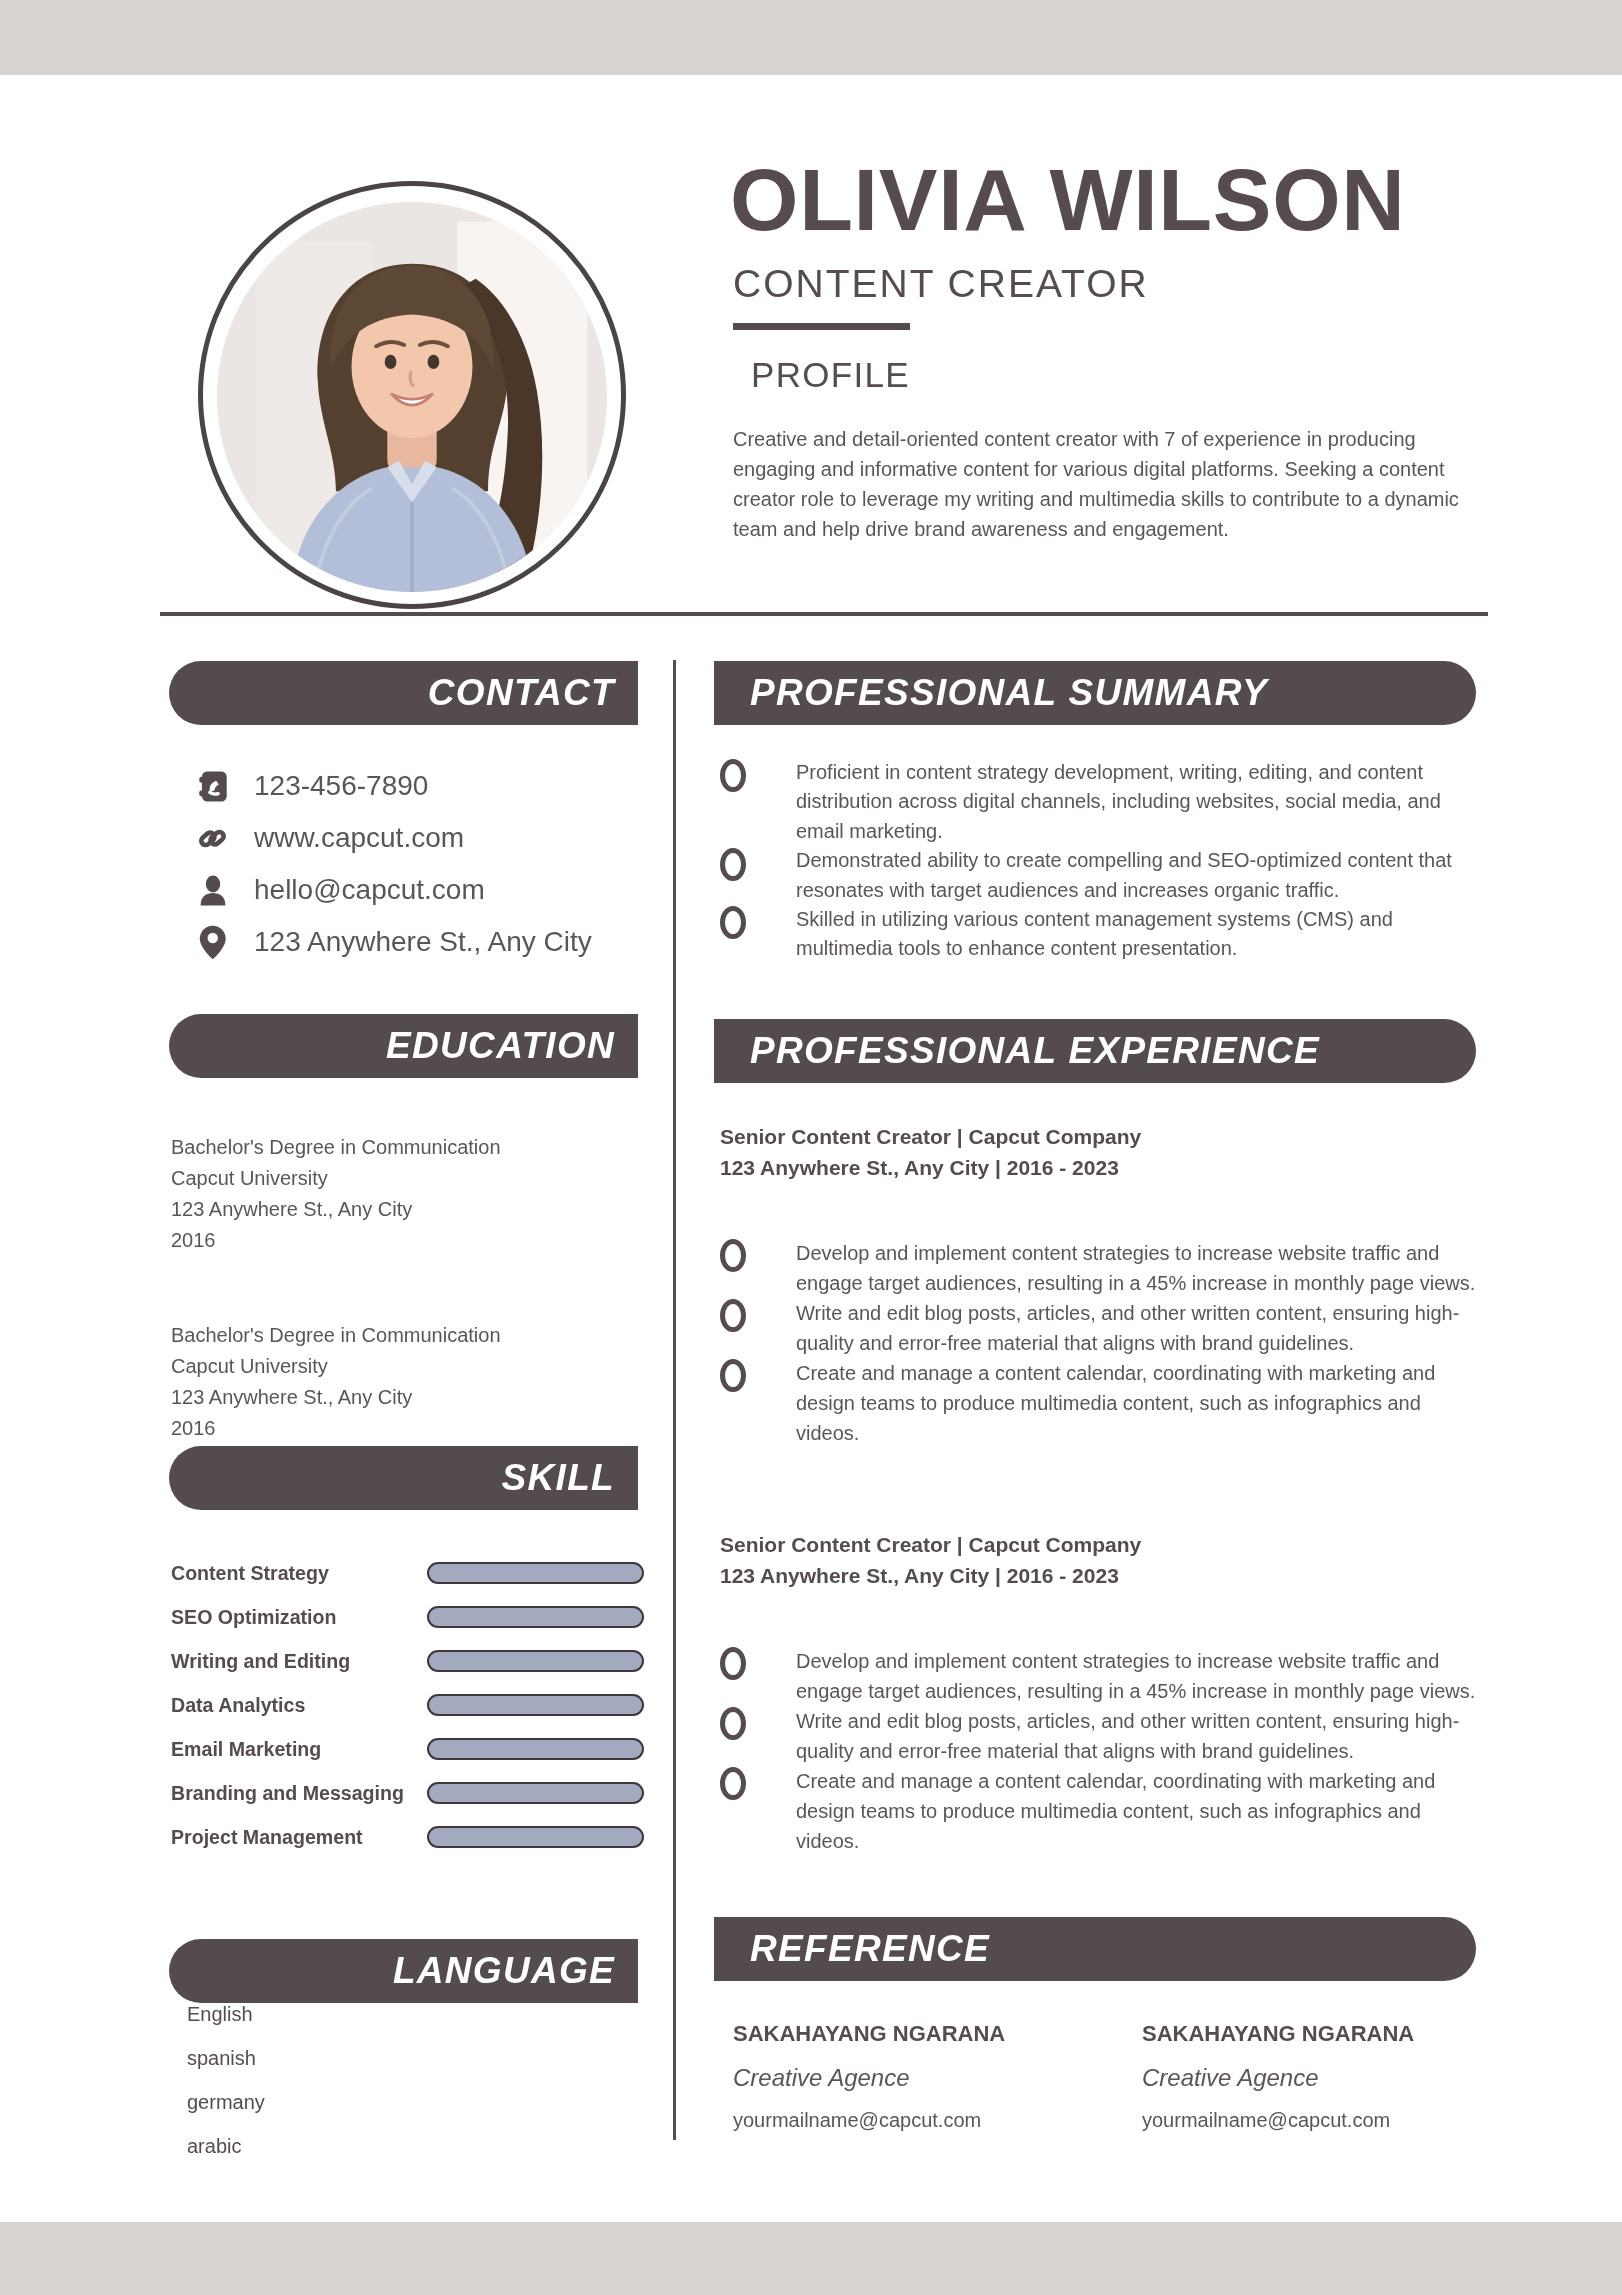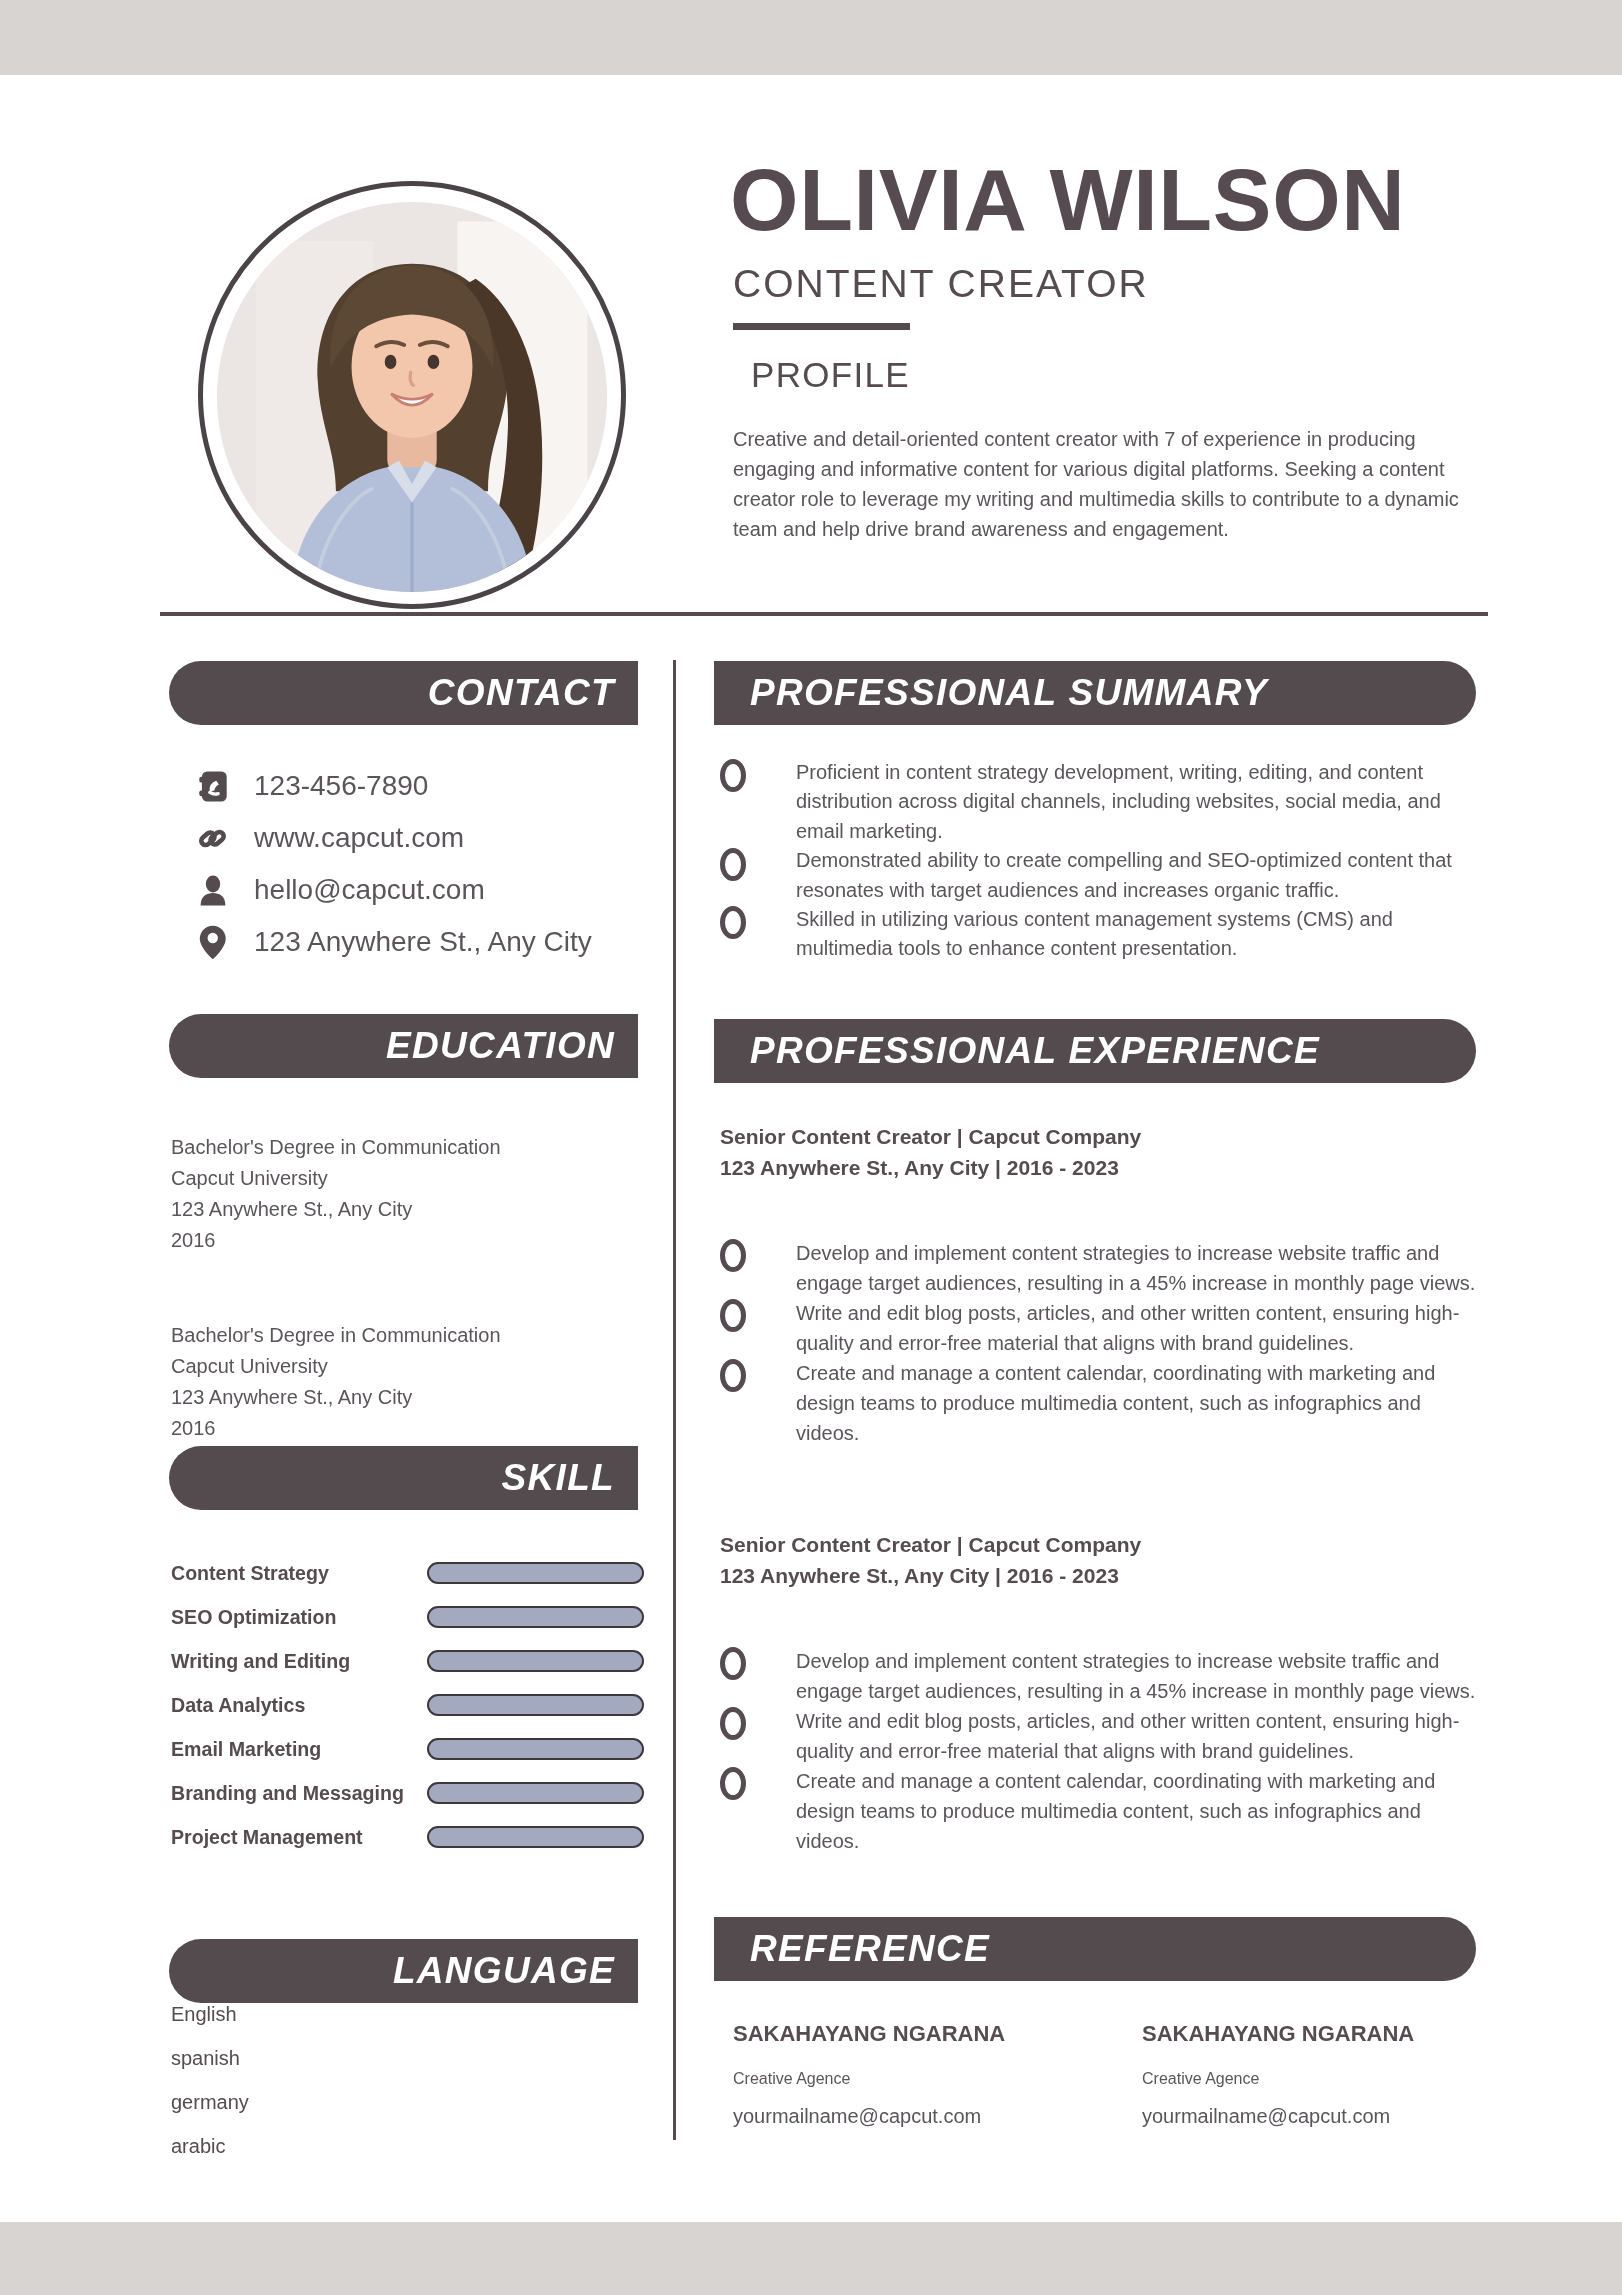--- a/index.html
+++ b/index.html
@@ -63,21 +63,21 @@
   .skill-list{position:absolute;left:171px;top:1551px;width:473px;}
   .skill-row{display:flex;align-items:center;height:44px;}
   .skill-label{flex:1;font-size:19.6px;font-weight:700;color:var(--heading,#554b50);}
   .skill-bar{flex:0 0 217px;width:217px;height:22px;box-sizing:border-box;
     border:2.6px solid var(--barline,#3e383c);border-radius:11px;
     background:var(--track,#a3aabf);overflow:hidden;}
   .skill-fill{height:100%;background:var(--accent,#544b4f);border-radius:8.5px 3.9px 3.9px 8.5px;}
 
   
   .lang-list{position:absolute;left:171px;top:1992px;}
-  .lang-item{font-size:20px;line-height:44px;font-weight:400;color:var(--heading,#554b50);}
+  .lang-item{font-size:20px;line-height:44px;font-weight:400;color:var(--heading,#554b50);margin-left:16px;}
 
   
   .bullets{width:772px;}
   .bullet-row{display:flex;align-items:flex-start;}
   .bullet-dot{flex:0 0 26px;width:26px;height:33px;border:5.9px solid var(--heading,#554b50);
     border-radius:50%;box-sizing:border-box;margin-right:50px;margin-top:1.3px;}
   .bullet-text{font-size:20px;line-height:29.4px;color:var(--body,#5b555b);width:681px;}
   .summary-bullets{position:absolute;left:720px;top:758px;}
 
   
@@ -85,21 +85,21 @@
   #job-0{top:1121px;} #job-1{top:1529px;}
   .job-title,.job-meta{font-size:21px;font-weight:700;line-height:31px;
     color:var(--heading,#554b50);}
   .job-bullets{margin-top:55px;}
   .job .bullet-text{line-height:30px;}
 
   
   .ref-wrap{position:absolute;left:733px;top:2021px;width:759px;display:flex;}
   .ref-entry{width:409px;flex:0 0 409px;}
   .ref-name{font-size:22px;font-weight:700;color:var(--heading,#554b50);}
-  .ref-company{font-size:16px;margin-top:23px;color:var(--body,#5b555b);}
+  .ref-company{font-size:24px;font-style:italic;margin-top:17px;color:var(--body,#5b555b);}
   .ref-email{font-size:20px;margin-top:17px;color:var(--body,#5b555b);}
 
   .repeat-item{display:contents;}
 </style>
 </head>
 <body style="--accent: #544b4f; --heading: #554b50; --body: #5b555b; --band: #d8d4d1; --ring: #4a4347; --track: #a3aabf; --barline: #3e383c;">
 
 <div class="page">
 
   <div class="band band-top"></div>

